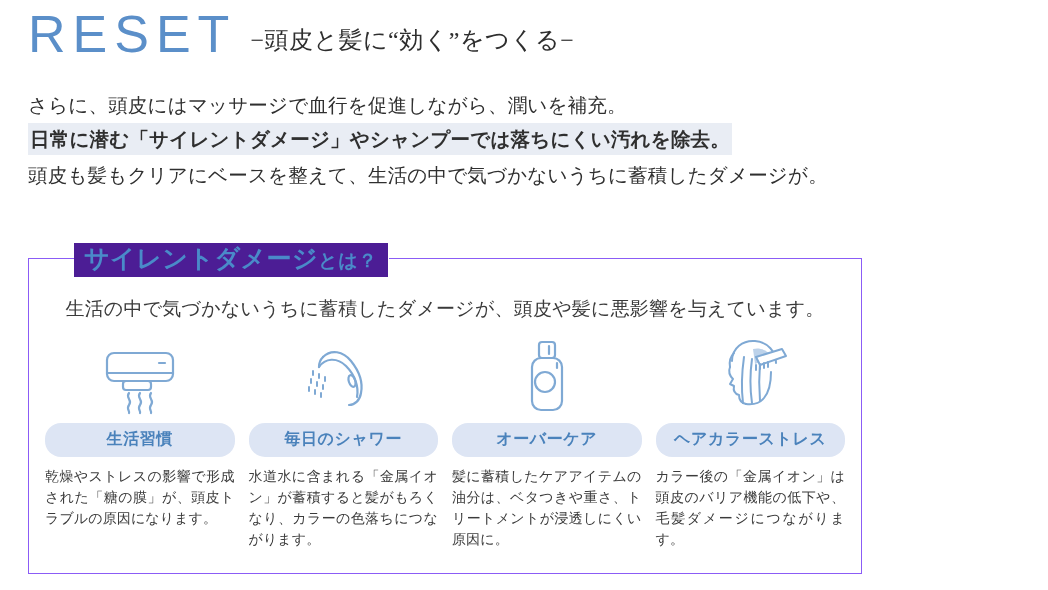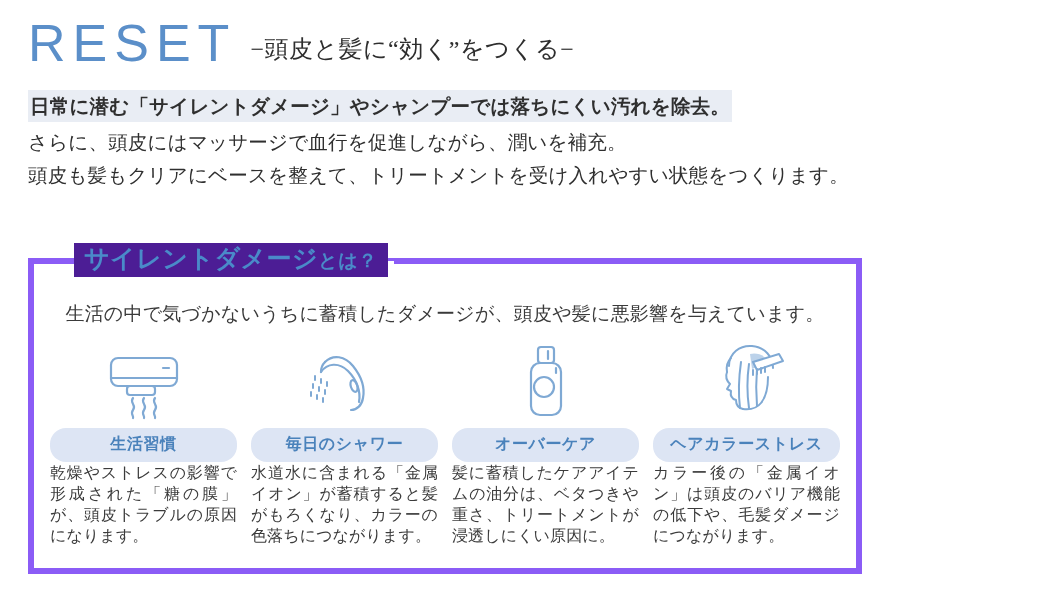--- a/index.html
+++ b/index.html
@@ -25,21 +25,20 @@
   }
 
   
   .header {
     position: absolute;
     left: 28px;
     top: 8px;
     display: flex;
     align-items: baseline;
     gap: 14px;
-    margin-top: 9px;
   }
   .reset-title {
     font-family: "Liberation Sans", "DejaVu Sans", sans-serif;
     font-size: 52px;
     font-weight: 300;
     letter-spacing: 7px;
     color: #5b8fc9;
     line-height: 1;
   }
   .reset-sub {
@@ -76,21 +75,21 @@
   }
 
   
   .frame {
     position: absolute;
     left: 28px;
     top: 258px;
     width: 834px;
     height: 316px;
     box-sizing: border-box;
-    border: 6px solid #8b5cf6;
+    border: 1px solid #8b5cf6;
   }
   
   .frame-title-mask {
     position: absolute;
     left: 68px;
     top: -12px;
     height: 24px;
     background: #ffffff;
     z-index: 2;
     padding: 0 6px;
@@ -159,45 +158,46 @@
     background: #dde5f4;
     border-radius: 16px;
     text-align: center;
     font-size: 16px;
     font-weight: 700;
     color: #4a82bb;
     padding: 6px 4px 7px;
     letter-spacing: 0.6px;
   }
   .card-text {
+    margin-top: 9px;
     width: 100%;
-    font-size: 16px;
+    font-size: 14px;
     line-height: 21px;
     color: #3b3b3b;
     text-align: justify;
     text-align-last: left;
     letter-spacing: 0.1px;
   }
 
   svg { display: block; }
 </style>
 </head>
 <body>
 
 <div class="page">
 
   <div class="header">
     <div class="reset-title">RESET</div>
     <div class="reset-sub">−頭皮と髪に“効く”をつくる−</div>
   </div>
 
   <div class="lead">
+    <div class="lead-line">さらに、頭皮にはマッサージで血行を促進しながら、潤いを補充。</div>
     <div class="lead-line is-strong">日常に潜む「サイレントダメージ」やシャンプーでは落ちにくい汚れを除去。</div>
-    <div class="lead-line">さらに、頭皮にはマッサージで血行を促進しながら、潤いを補充。</div>
-    <div class="lead-line">頭皮も髪もクリアにベースを整えて、トリートメントを受け入れやすい状態をつくります。</div>
+    <div class="lead-line">頭皮も髪もクリアにベースを整えて、生活の中で気づかないうちに蓄積したダメージが。</div>
   </div>
 
   <div class="frame-title">
     <span class="big">サイレントダメージ</span><span class="small">とは？</span>
   </div>
 
   <div class="frame">
 
     <div class="frame-intro">生活の中で気づかないうちに蓄積したダメージが、頭皮や髪に悪影響を与えています。</div>
 

